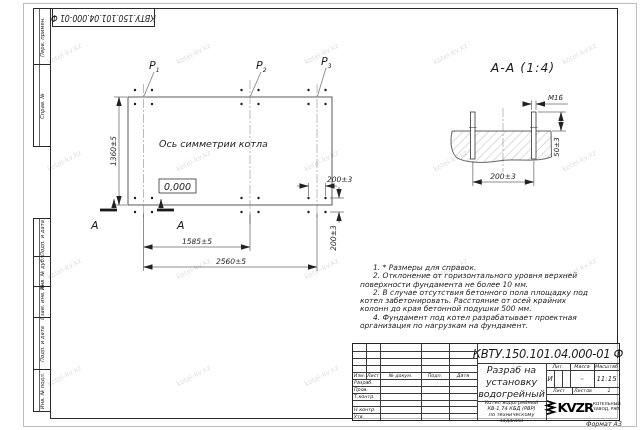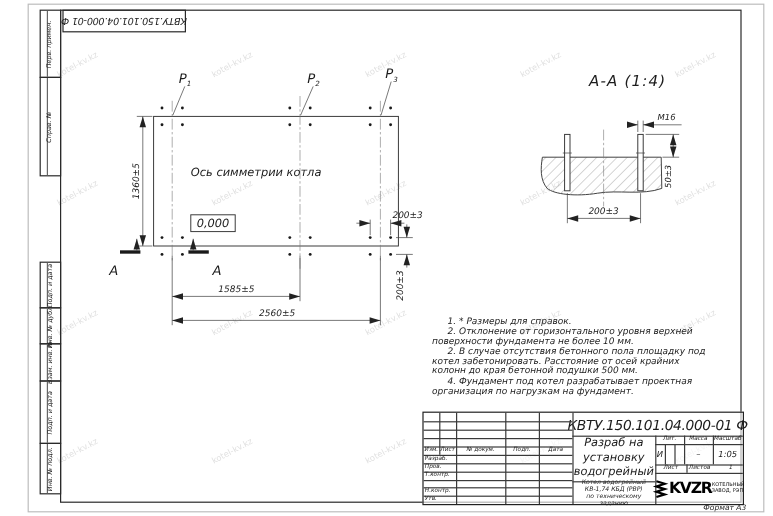--- a/index.html
+++ b/index.html
@@ -351,21 +351,21 @@
       <span>Котел водогрейный</span>
       <span>КВ-1,74 КБД (РВР)</span>
       <span>по техническому заданию</span>
     </div>
 
     <div class="cell cc" style="left:193px;top:19px;width:24px;height:7px;">Лит.</div>
     <div class="cell cc" style="left:217px;top:19px;width:24px;height:7px;">Масса</div>
     <div class="cell cc" style="left:241px;top:19px;width:25px;height:7px;">Масштаб</div>
     <div class="cell cc" style="left:193px;top:26px;width:8px;height:17px;font-size:7px;">И</div>
     <div class="cell cc" style="left:217px;top:26px;width:24px;height:17px;font-size:7px;">–</div>
-    <div class="cell cc" style="left:241px;top:26px;width:25px;height:17px;font-size:7px;">1:05</div>
+    <div class="cell cc" style="left:241px;top:26px;width:25px;height:17px;font-size:7px;">11:15</div>
 
     <div class="cell cc" style="left:193px;top:43px;width:26px;height:7px;">Лист</div>
     <div class="cell" style="left:221px;top:43px;width:24px;height:7px;">Листов</div>
     <div class="cell cc" style="left:250px;top:43px;width:12px;height:7px;">1</div>
 
     <div id="logo">
       <svg width="13" height="17" viewBox="0 0 13 17" style="position:static;">
         <path d="M3,2 L10,4.2 L3,6.4 L10,8.6 L3,10.8 L10,13 L3,15.2" stroke="#000" stroke-width="1.8" fill="none"></path>
       </svg>
       <span class="kvzr">KVZR</span>

